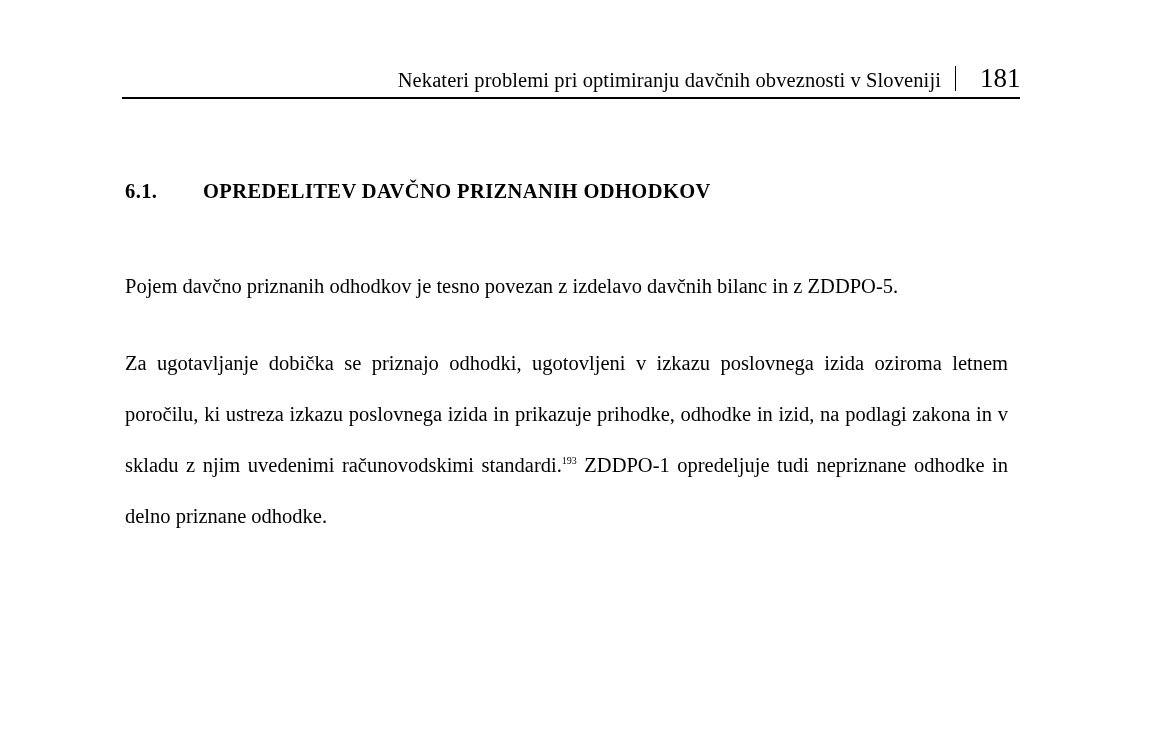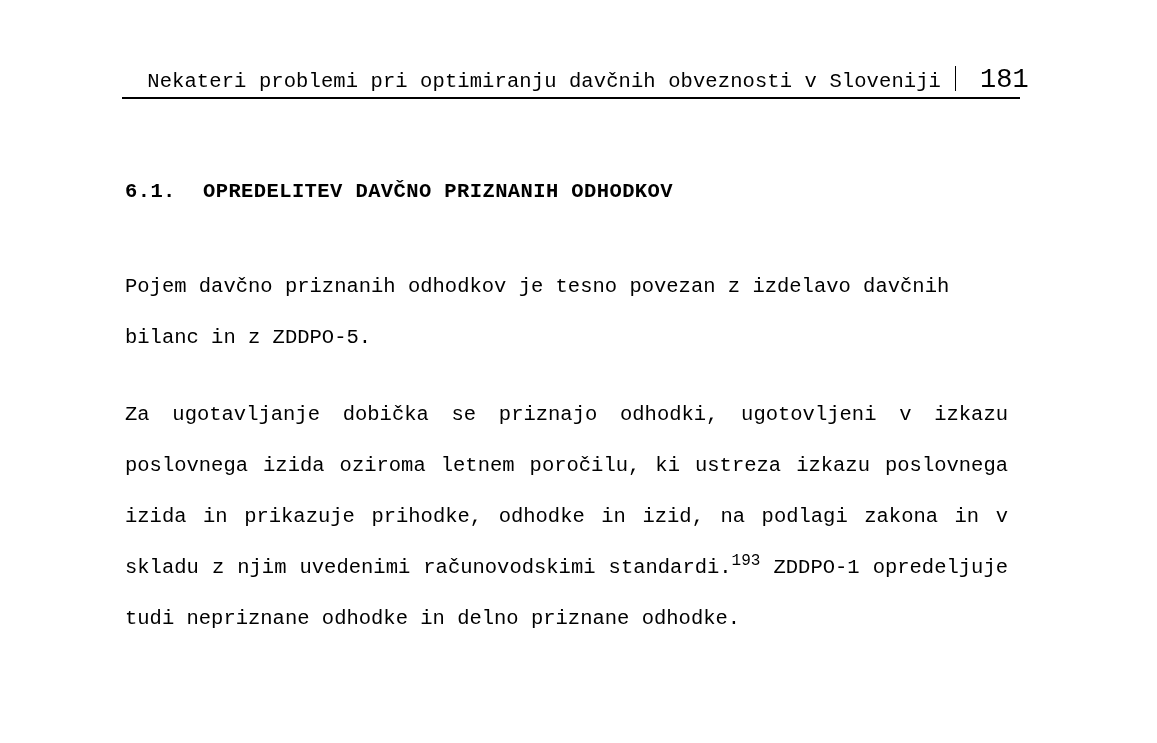--- a/index.html
+++ b/index.html
@@ -5,21 +5,21 @@
   html, body {
     margin: 0;
     padding: 0;
     background: #ffffff;
   }
   .page {
     position: relative;
     width: 1157px;
     height: 743px;
     background: #ffffff;
-    font-family: Liberation Mono, monospace;
+    font-family: Liberation Serif, serif;
     color: #000000;
     overflow: hidden;
   }
 
   
   .header {
     position: absolute;
     left: 122px;
     top: 62px;
     width: 898px;
@@ -89,21 +89,21 @@
     text-justify: inter-word;
     hyphens: none;
   }
   p.para:last-child {
     margin-bottom: 0;
   }
   p.para.nojust {
     text-align: left;
   }
   sup.footnote-ref {
-    font-size: 16px;
+    font-size: 10px;
     vertical-align: super;
     line-height: 0;
   }
 </style>
 </head>
 <body>
 
 <div class="page">
 
   <div class="header">

